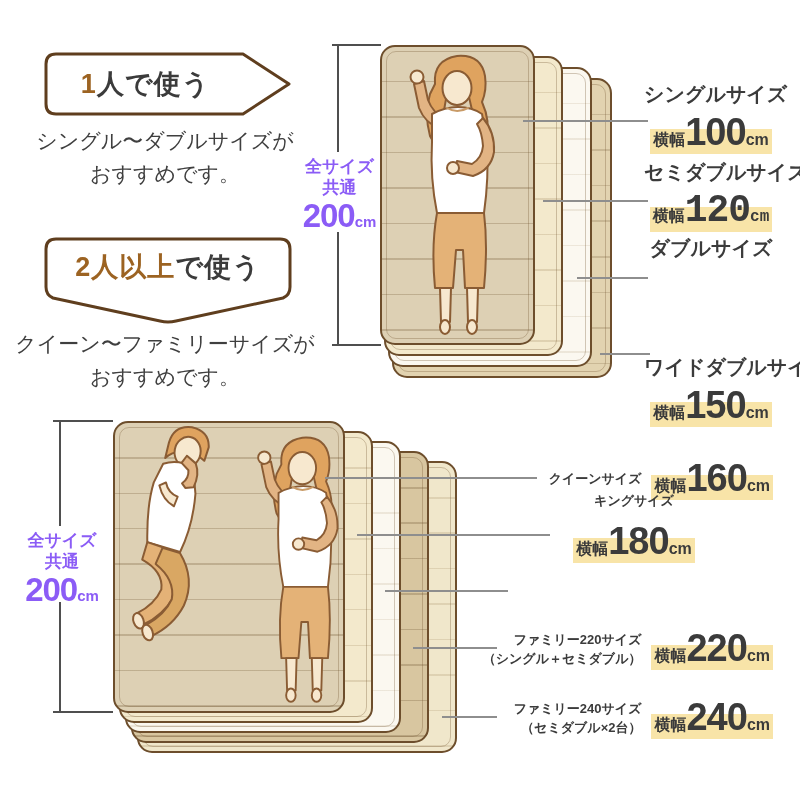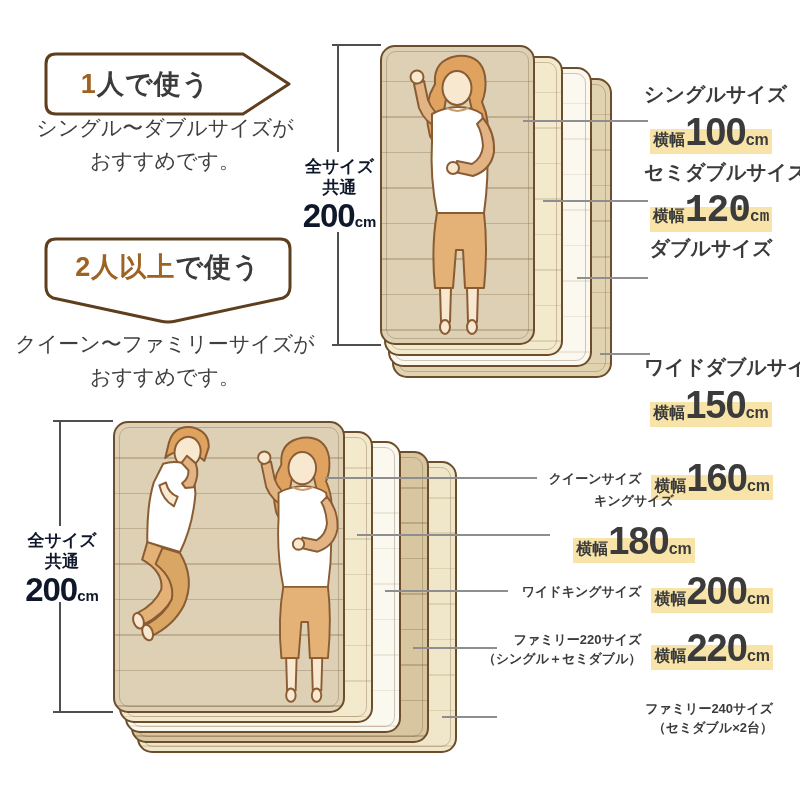--- a/index.html
+++ b/index.html
@@ -12,21 +12,21 @@
   .banner-text{
     position:absolute;display:flex;align-items:center;justify-content:center;
     font-size:27px;font-weight:bold;color:#3b3b3b;letter-spacing:1px;
   }
   .banner-text .accent{color:#9c6322;}
   .guide-desc{
     position:absolute;text-align:center;font-size:21px;line-height:33px;color:#3f3f3f;
   }
   
   .bline{position:absolute;background:#4f4f4f;}
-  .bracket-text{position:absolute;text-align:center;font-weight:bold;color:#0f172a;}
+  .bracket-text{position:absolute;text-align:center;font-weight:bold;color:#8b5cf6;}
   .bracket-text .bl{font-size:17px;line-height:21px;}
   .bracket-text .bval{font-size:33px;line-height:36px;letter-spacing:-1px;}
   .bracket-text .bunit{font-size:15px;letter-spacing:0;}
   
   .mat{position:absolute;border:2px solid #6d4e2c;border-radius:15px;box-sizing:border-box;}
   .mat::after{content:'';position:absolute;inset:4px;border:1.5px solid rgba(109,78,44,.30);
     border-radius:10px;pointer-events:none;}
   .mat-tan  {background-color:#ddd0b4;background-image:repeating-linear-gradient(to bottom,transparent 0 34px,rgba(121,96,60,.30) 34px 35.5px);}
   .mat-cream{background-color:#f3e9cc;background-image:repeating-linear-gradient(to bottom,transparent 0 34px,rgba(150,123,80,.22) 34px 35.5px);}
   .mat-white{background-color:#fbf8f0;background-image:repeating-linear-gradient(to bottom,transparent 0 34px,rgba(150,123,80,.14) 34px 35.5px);}
@@ -55,21 +55,21 @@
 
 <div class="canvas">
 
   <svg class="banner-svg" style="left:43px;top:51px;" width="250" height="66" viewBox="0 0 250 66">
     <path d="M13,3 L200,3 L246,33 L200,63 L13,63 Q3,63 3,53 L3,13 Q3,3 13,3 Z" fill="#ffffff" stroke="#5f3e1e" stroke-width="3" stroke-linejoin="round"></path>
   </svg>
   <div class="banner-text" style="left:43px;top:51px;width:205px;height:66px;">
     <span class="accent">1</span>
       <span>人で使う</span>
   </div>
-  <div class="guide-desc" style="left:15px;top:111px;width:300px;">
+  <div class="guide-desc" style="left:15px;top:124px;width:300px;">
     <span>シングル〜ダブルサイズが</span><br>
     <span>おすすめです。</span>
   </div>
 
   <svg class="banner-svg" style="left:43px;top:236px;" width="250" height="90" viewBox="0 0 250 90">
     <path d="M13,3 L237,3 Q247,3 247,13 L247,51 Q247,59 240,62 L133,85 Q125,87 117,85 L10,62 Q3,59 3,51 L3,13 Q3,3 13,3 Z" fill="#ffffff" stroke="#5f3e1e" stroke-width="3" stroke-linejoin="round"></path>
   </svg>
   <div class="banner-text" style="left:43px;top:236px;width:250px;height:62px;">
     <span class="accent">2人以上</span>
       <span>で使う</span>
@@ -189,25 +189,22 @@
   <div class="lead" style="left:442px;top:716px;width:55px;"></div>
 
   <div class="mrow" style="top:450px;">
     <div class="mname"><span class="main">クイーンサイズ</span></div>
     <div class="sval"><span class="wlab">横幅</span><span class="num">160</span><span class="unit">cm</span></div>
   </div>
   <div class="mrow" style="top:507px;flex-direction:column;">
     <div class="mname"><span class="main">キングサイズ</span></div>
     <div class="sval"><span class="wlab">横幅</span><span class="num">180</span><span class="unit">cm</span></div>
   </div>
-  <div class="mrow" style="top:563px;">
-    <div class="mname"><span class="main">ワイドキングサイズ</span></div>
-    <div class="sval"><span class="wlab">横幅</span><span class="num">200</span><span class="unit">cm</span></div>
-  </div>
   <div class="mrow" style="top:620px;">
     <div class="mname"><span class="main">ファミリー220サイズ</span><span class="note">（シングル＋セミダブル）</span></div>
     <div class="sval"><span class="wlab">横幅</span><span class="num">220</span><span class="unit">cm</span></div>
   </div>
   <div class="mrow" style="top:689px;">
     <div class="mname"><span class="main">ファミリー240サイズ</span><span class="note">（セミダブル×2台）</span></div>
+    <div class="sval"><span class="wlab">横幅</span><span class="num">240</span><span class="unit">cm</span></div>
   </div>
 
 </div>
 
 </body></html>

